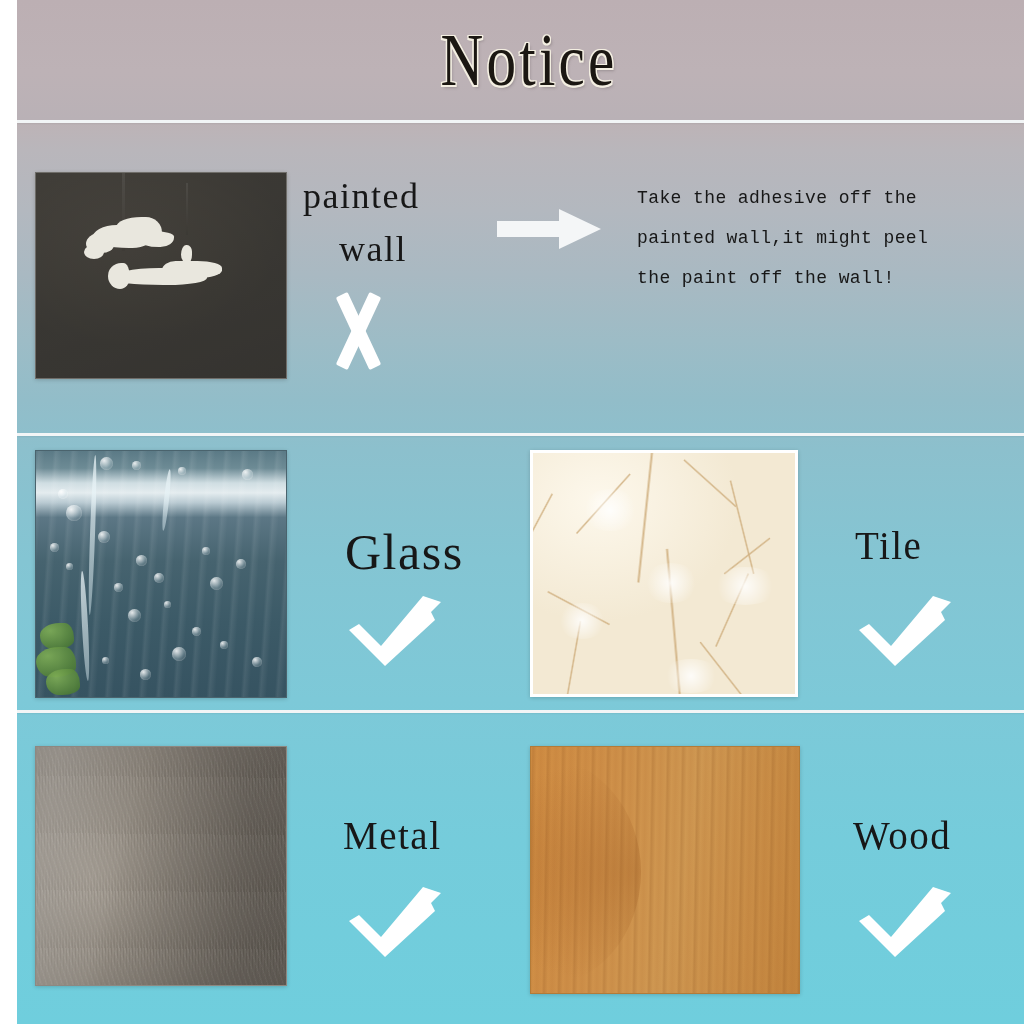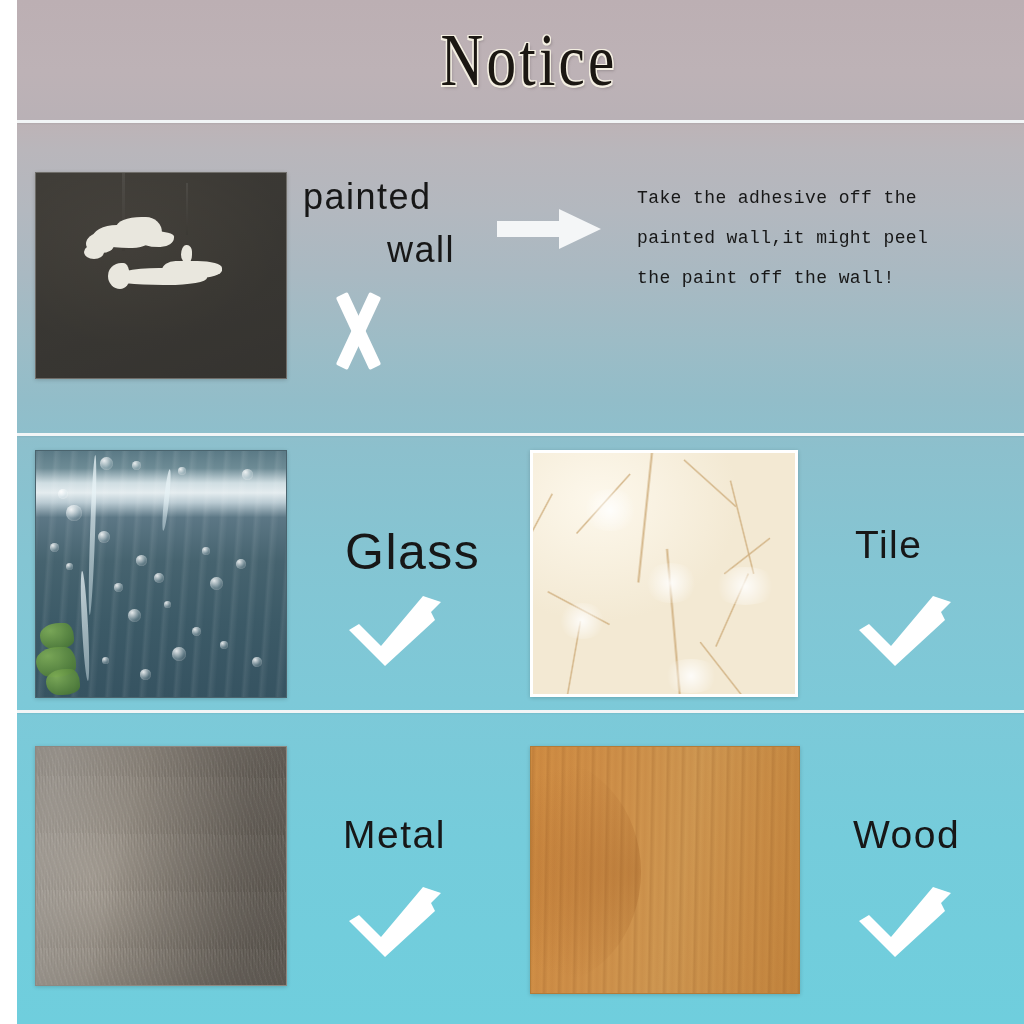--- a/index.html
+++ b/index.html
@@ -228,32 +228,32 @@
   #photo-wood .arcfill {
     position: absolute;
     border-radius: 50%;
     background: radial-gradient(ellipse at 100% 50%, rgba(150,82,26,0.28), rgba(150,82,26,0.0) 70%);
   }
 
   
   .label {
     position: absolute;
     color: #171717;
-    font-family: Liberation Sans, sans-serif;
+    font-family: Liberation Serif, serif;
     white-space: nowrap;
   }
   #label-painted-wall {
     left: 286px; top: 170px;
     width: 200px;
     font-size: 36px;
     line-height: 53px;
     letter-spacing: 1.5px;
   }
   #label-painted-wall .l1 { display: block; text-align: left; }
-  #label-painted-wall .l2 { display: block; text-align: center; padding-left: 36px; }
+  #label-painted-wall .l2 { display: block; padding-left: 36px; }
 
   #label-glass { left: 328px; top: 523px; font-size: 50px; letter-spacing: 1.5px; }
   #label-tile  { left: 838px; top: 523px; font-size: 39px; letter-spacing: 1.5px; }
   #label-metal { left: 326px; top: 813px; font-size: 39px; letter-spacing: 1.5px; }
   #label-wood  { left: 836px; top: 813px; font-size: 39px; letter-spacing: 1.5px; }
 
   #notice-text {
     position: absolute;
     left: 620px; top: 178px;
     width: 400px;

